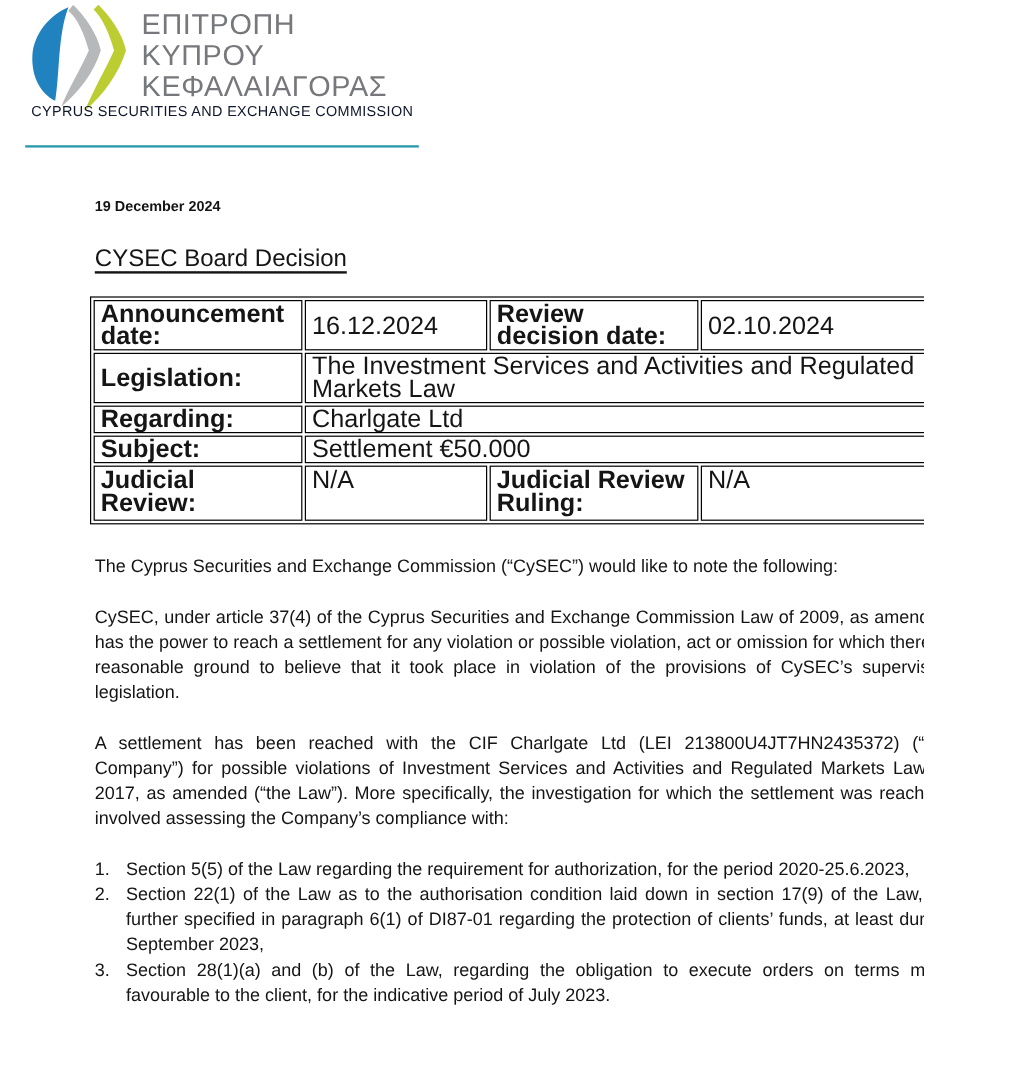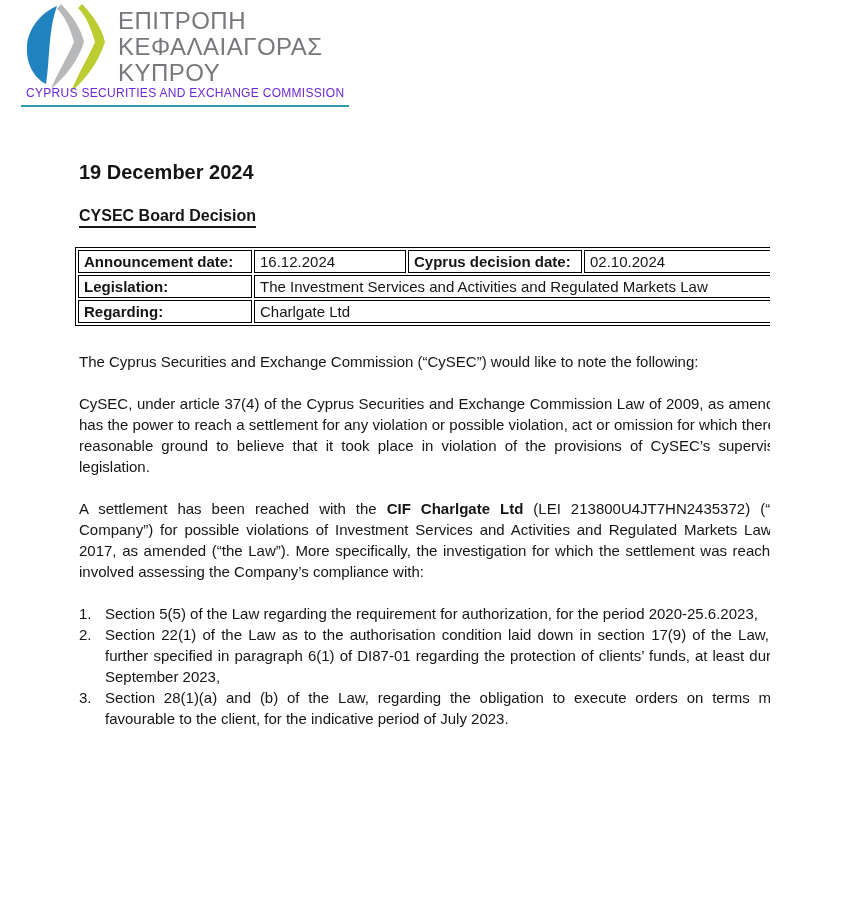--- a/index.html
+++ b/index.html
@@ -11,97 +11,107 @@
 
   
   .logo-mark { position:absolute; left:24px; top:4px; }
   .logo-greek {
     position:absolute; left:118px; top:8px;
     font-size:24px; line-height:26px; color:#77787c; letter-spacing:0.5px;
     font-weight:400;
   }
   .logo-english {
     position:absolute; left:21px; top:86px;
-    font-size:12px; color:#6d28d9; letter-spacing:0.3px;
-    border-bottom:2px solid #2f9cae; padding:0 5px 5px 5px;
+    font-size:12px; color:#0f172a; letter-spacing:0.3px;
+    border-bottom:2px solid #2f9cae; padding:0 5px 21px 5px;
     white-space:nowrap;
   }
 
   
   .content { position:absolute; left:79px; top:163px; width:712px; font-size:15px; line-height:21px; }
-  .date-line { font-weight:bold; font-size:20px; line-height:18px; margin:0 0 26px 0; }
+  .date-line { font-weight:bold; font-size:12px; line-height:18px; margin:0 0 26px 0; }
   .doc-title {
-    font-weight:bold; font-size:16px; line-height:18px; margin:0 0 19px 0;
+    font-weight:normal; font-size:20px; line-height:18px; margin:0 0 19px 0;
   }
   .doc-title span { display:inline-block; border-bottom:2px solid #151515; padding-bottom:1px; }
 
   table.info-table {
     border-collapse:separate; border-spacing:2px;
     border:1px solid #000; margin-left:-4px; width:712px; table-layout:fixed;
   }
   table.info-table td {
     border:1px solid #000; padding:1px 5px;
-    font-size:15px; line-height:19px; vertical-align:middle;
+    font-size:21px; line-height:19px; vertical-align:middle;
     overflow:hidden;
   }
   td.lbl { font-weight:bold; }
   tr.tall td { height:41px; vertical-align:top; padding-top:2px; }
 
   .para { margin:21px 0 0 0; text-align:justify; }
   .para.first { margin-top:25px; }
   .olist { margin:21px 0 0 0; }
   .li { display:flex; }
   .li .num { flex:0 0 26px; }
   .li .txt { flex:1; text-align:justify; }
-  b { font-weight:bold; }
+  b { font-weight:normal; }
 </style>
 </head>
 <body>
 
 <div class="page">
 
   <svg class="logo-mark" width="90" height="92" viewBox="0 0 90 92" aria-hidden="true">
     <path d="M33,2 C18,8 4,24 3,42 C2,60 10,74 22,80 C26,56 24,26 33,2 Z" fill="#2182c0"></path>
     <path d="M37,0 C47,10 57,24 60,38 C54,57 42,72 27,85 C33,70 44,52 50,38 C46,24 41,12 33,5 Z" fill="#b7b8ba"></path>
     <path d="M58,0 C68,10 78,24 81,38 C75,57 63,74 47,88 C53,72 65,52 71,38 C67,24 62,12 54,4 Z" fill="#bccd32"></path>
   </svg>
   <div class="logo-greek">
     <div>ΕΠΙΤΡΟΠΗ</div>
+    <div>ΚΥΠΡΟΥ</div>
     <div>ΚΕΦΑΛΑΙΑΓΟΡΑΣ</div>
-    <div>ΚΥΠΡΟΥ</div>
   </div>
   <div class="logo-english">CYPRUS SECURITIES AND EXCHANGE COMMISSION</div>
 
   <div class="content">
 
     <p class="date-line">19 December 2024</p>
 
     <h1 class="doc-title"><span>CYSEC Board Decision</span></h1>
 
     <table class="info-table">
       <colgroup>
           <col style="width:174px">
           <col style="width:152px">
           <col style="width:174px">
           <col style="width:200px">
         </colgroup>
       <tbody>
         <tr>
           <td class="lbl">Announcement date:</td>
           <td>16.12.2024</td>
-          <td class="lbl">Cyprus decision date:</td>
+          <td class="lbl">Review decision date:</td>
           <td>02.10.2024</td>
         </tr>
         <tr>
           <td class="lbl">Legislation:</td>
           <td colspan="3">The Investment Services and Activities and Regulated Markets Law</td>
         </tr>
         <tr>
           <td class="lbl">Regarding:</td>
           <td colspan="3">Charlgate Ltd</td>
+        </tr>
+        <tr>
+          <td class="lbl">Subject:</td>
+          <td colspan="3">Settlement €50.000</td>
+        </tr>
+        <tr class="tall">
+          <td class="lbl">Judicial Review:</td>
+          <td>N/A</td>
+          <td class="lbl">Judicial Review Ruling:</td>
+          <td>N/A</td>
         </tr>
       </tbody>
     </table>
 
     <p class="para first">The Cyprus Securities and Exchange Commission (“CySEC”) would like to note the following:</p>
 
     <p class="para">CySEC, under article 37(4) of the Cyprus Securities and Exchange Commission Law of 2009, as amended has the power to reach a settlement for any violation or possible violation, act or omission for which there is reasonable ground to believe that it took place in violation of the provisions of CySEC’s supervised legislation.</p>
 
     <p class="para"><span>A settlement has been reached with the </span><b>CIF Charlgate Ltd</b><span> (LEI 213800U4JT7HN2435372) (“the Company”) for possible violations of Investment Services and Activities and Regulated Markets Law of 2017, as amended (“the Law”). More specifically, the investigation for which the settlement was reached, involved assessing the Company’s compliance with:</span></p>
 

